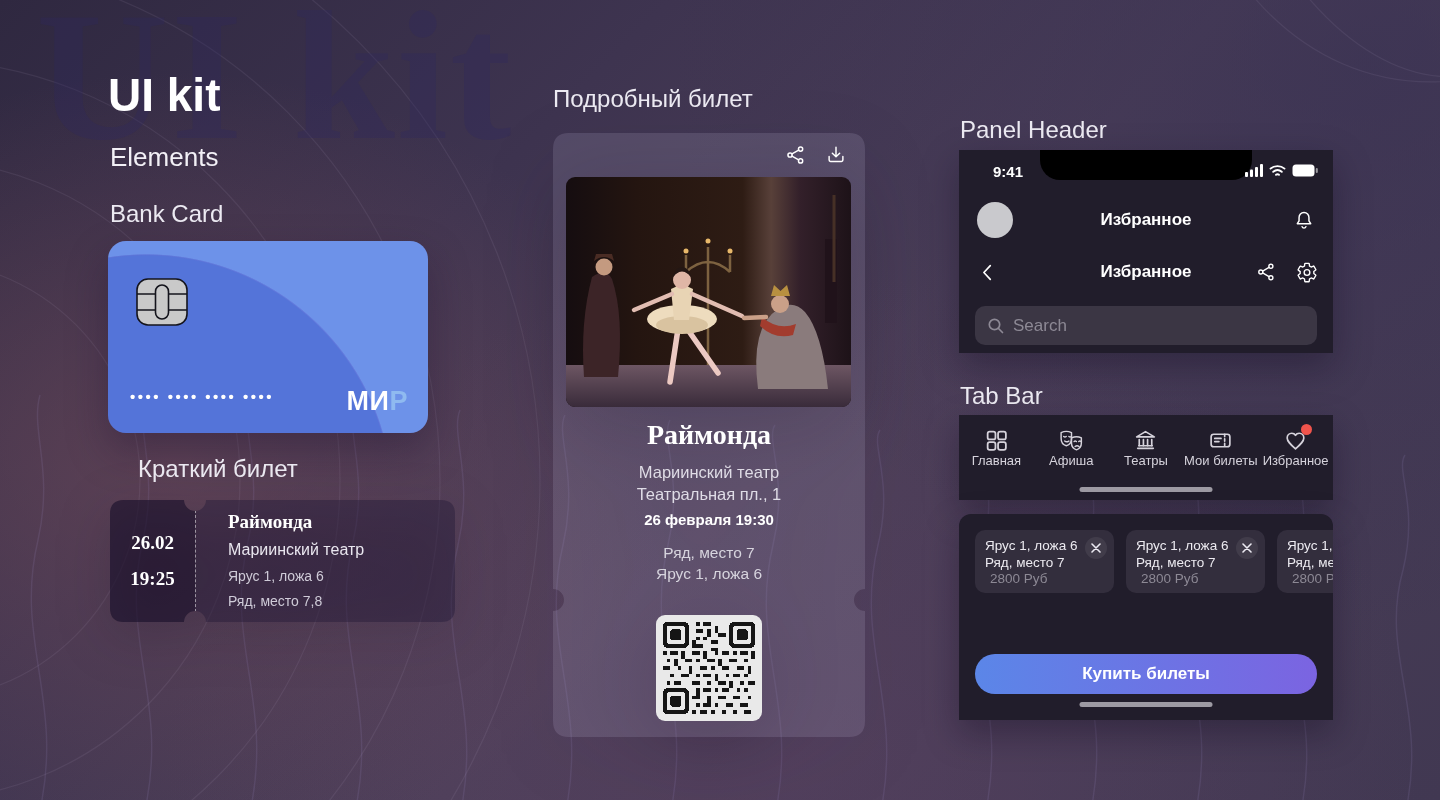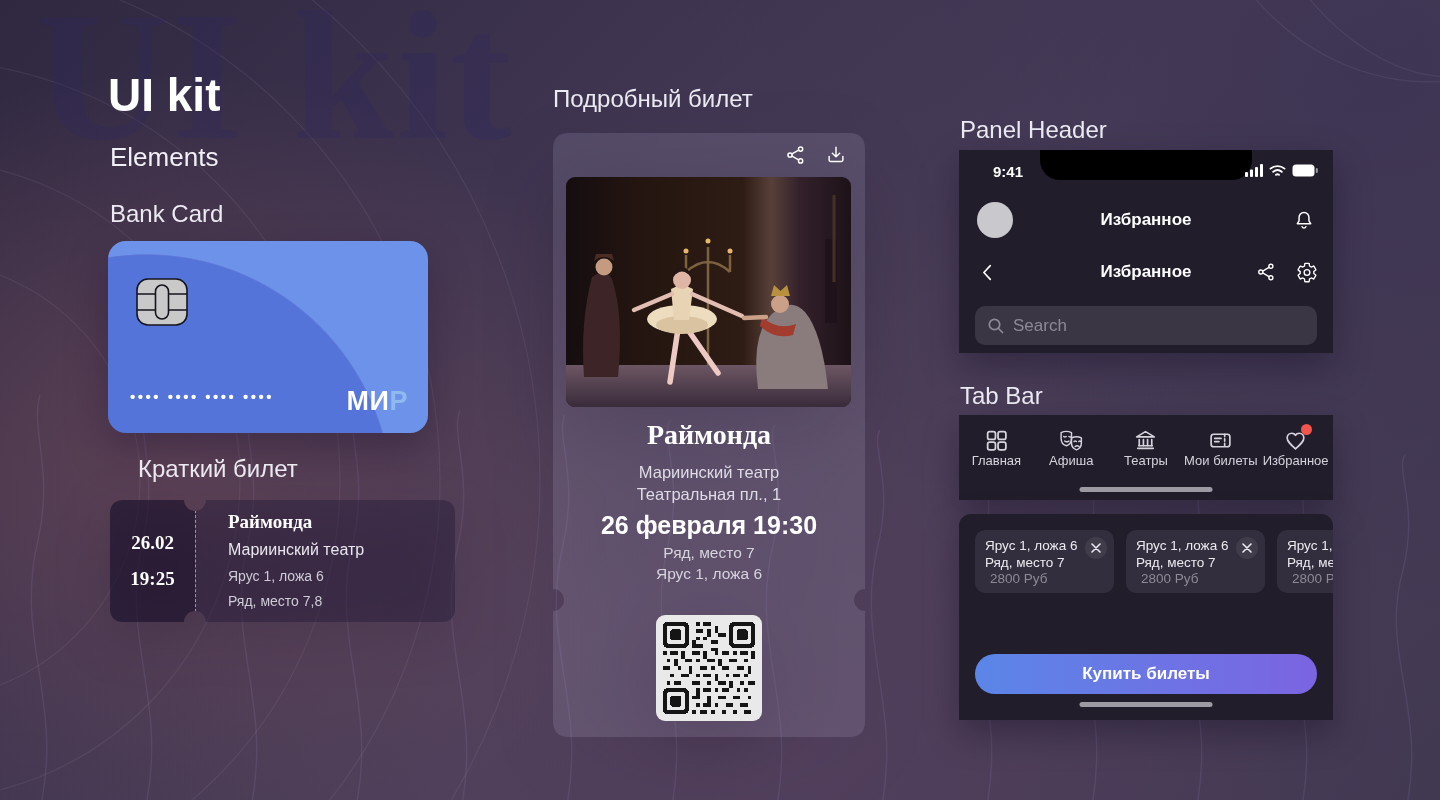--- a/index.html
+++ b/index.html
@@ -74,21 +74,21 @@
     position:relative; width:312px; height:604px;
     background:rgba(210,200,235,0.15);
     clip-path:path('M16,0 H296 Q312,0 312,16 V456 A11,11 0 0 0 312,478 V588 Q312,604 296,604 H16 Q0,604 0,588 V478 A11,11 0 0 0 0,456 V16 Q0,0 16,0 Z');
   }
   .det-actions { position:absolute; top:11px; right:18px; display:flex; gap:18px; }
   .icon-btn { width:22px; height:22px; cursor:pointer; }
   .det-photo { position:absolute; left:13px; top:44px; width:285px; height:230px; border-radius:9px; overflow:hidden; }
   .det-title { position:absolute; top:286px; left:0; right:0; text-align:center; font-family:"Liberation Serif", serif; font-weight:700; font-size:28px; color:#fff; }
   .det-venue   { position:absolute; top:330px; left:0; right:0; text-align:center; font-size:16.5px; color:#dfdce6; }
   .det-address { position:absolute; top:352px; left:0; right:0; text-align:center; font-size:16.5px; color:#dfdce6; }
-  .det-datetime{ position:absolute; top:378px; left:0; right:0; text-align:center; font-size:25px; font-weight:700; color:#fff; }
+  .det-datetime{ position:absolute; top:378px; left:0; right:0; text-align:center; font-size:15px; font-weight:700; color:#fff; }
   .det-seat { position:absolute; top:411px; left:0; right:0; text-align:center; font-size:15.5px; color:#d7d4de; }
   .det-tier { position:absolute; top:432px; left:0; right:0; text-align:center; font-size:15.5px; color:#d7d4de; }
   .qr-plate { position:absolute; left:103px; top:482px; width:106px; height:106px; border-radius:9px; background:#e9e9e9; }
   .qr-plate svg { position:absolute; left:7px; top:7px; }
 
   
   .panel { position:absolute; left:959px; width:374px; background:#211d2b; box-shadow:0 14px 34px rgba(15,10,28,0.35); }
   .header-panel { top:150px; height:203px; }
   .notch { position:absolute; left:50%; transform:translateX(-50%); top:0; width:212px; height:30px; background:#000; border-radius:0 0 20px 20px; }
   .status-time { position:absolute; left:34px; top:13px; font-size:15px; font-weight:700; color:#fff; }

